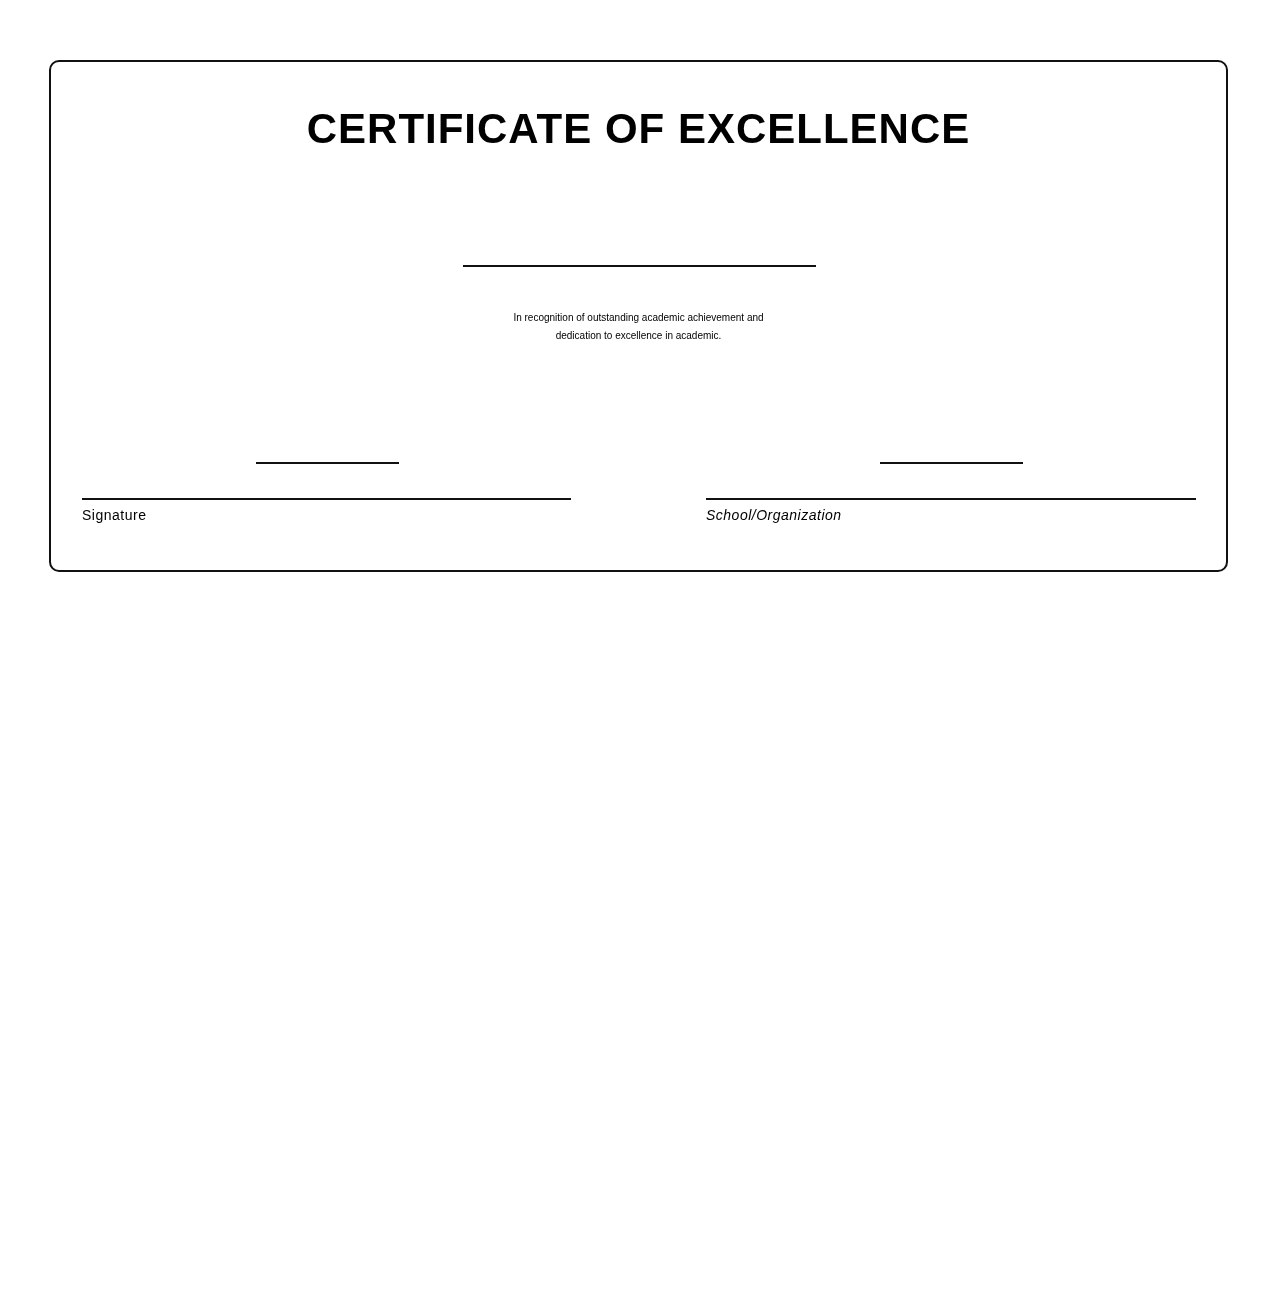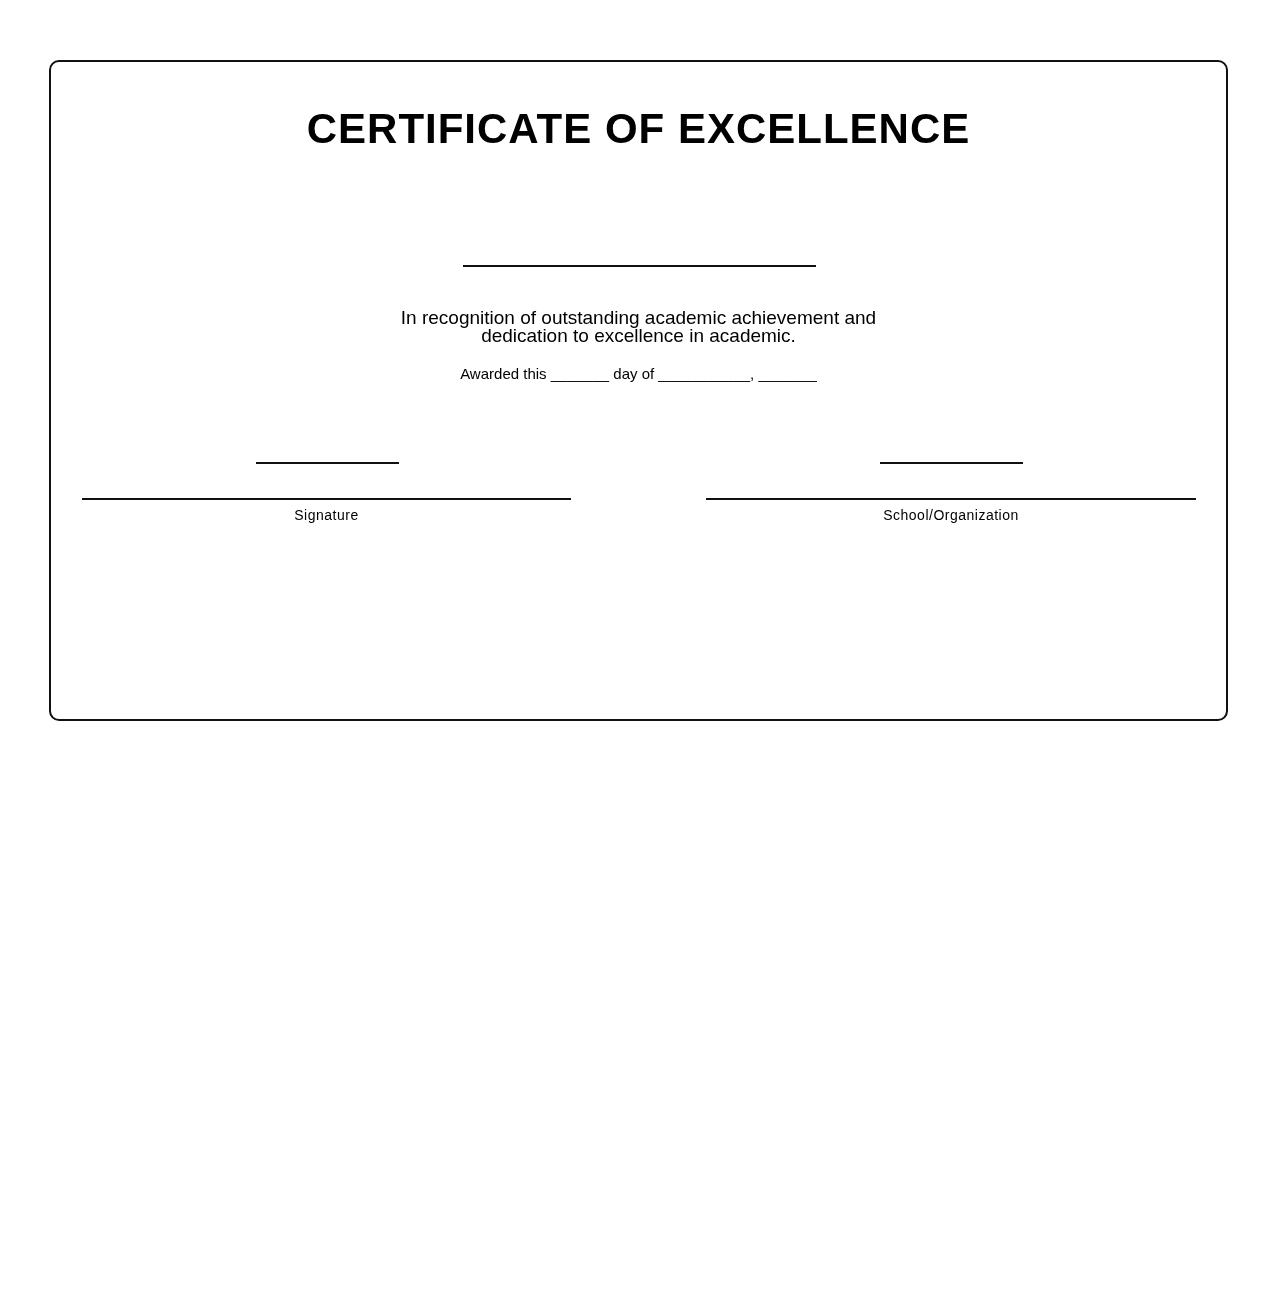--- a/index.html
+++ b/index.html
@@ -9,21 +9,21 @@
     background: #ffffff;
     font-family: "Liberation Sans", sans-serif;
     color: #000000;
     position: relative;
   }
   .certificate {
     position: absolute;
     left: 49px;
     top: 60px;
     width: 1179px;
-    height: 661px;
+    height: 512px;
     border: 2px solid #111111;
     border-radius: 10px;
     background: #ffffff;
   }
   .title {
     position: absolute;
     top: 46px;
     left: 0;
     width: 100%;
     text-align: center;
@@ -49,21 +49,21 @@
     width: 353px;
     height: 0;
     border-top: 2px solid #111111;
   }
   .recognition {
     position: absolute;
     top: 247px;
     left: 0;
     width: 100%;
     text-align: center;
-    font-size: 19px;
+    font-size: 10px;
     line-height: 18px;
   }
   .awarded {
     position: absolute;
     top: 303px;
     left: 0;
     width: 100%;
     text-align: center;
     font-size: 15px;
     line-height: 18px;
@@ -82,44 +82,42 @@
     position: absolute;
     top: 436px;
     height: 0;
     border-top: 2px solid #111111;
   }
   .long-line.left-col  { left: 31px;  width: 489px; }
   .long-line.right-col { left: 655px; width: 490px; }
   .sig-label {
     position: absolute;
     top: 444px;
-    text-align: center;
     font-size: 14px;
     letter-spacing: 0.5px;
     line-height: 18px;
   }
   .sig-label.left-col  { left: 31px;  width: 489px; }
-  .sig-label.right-col { left: 655px; width: 490px; }
+  .sig-label.right-col { left: 655px; width: 490px; font-style: italic; }
 </style>
 </head>
 <body>
 
 <div class="certificate">
 
   <h1 class="title">CERTIFICATE OF EXCELLENCE</h1>
 
 
   <div class="name-line"></div>
 
   <div class="recognition">
     <span>In recognition of outstanding academic achievement and</span><br>
     <span>dedication to excellence in academic.</span>
   </div>
 
-  <div class="awarded">Awarded this _______ day of ___________, _______</div>
 
   <div class="short-line left-col"></div>
 
   <div class="short-line right-col"></div>
 
   <div class="long-line left-col"></div>
 
   <div class="long-line right-col"></div>
 
   <div class="sig-label left-col">Signature</div>

